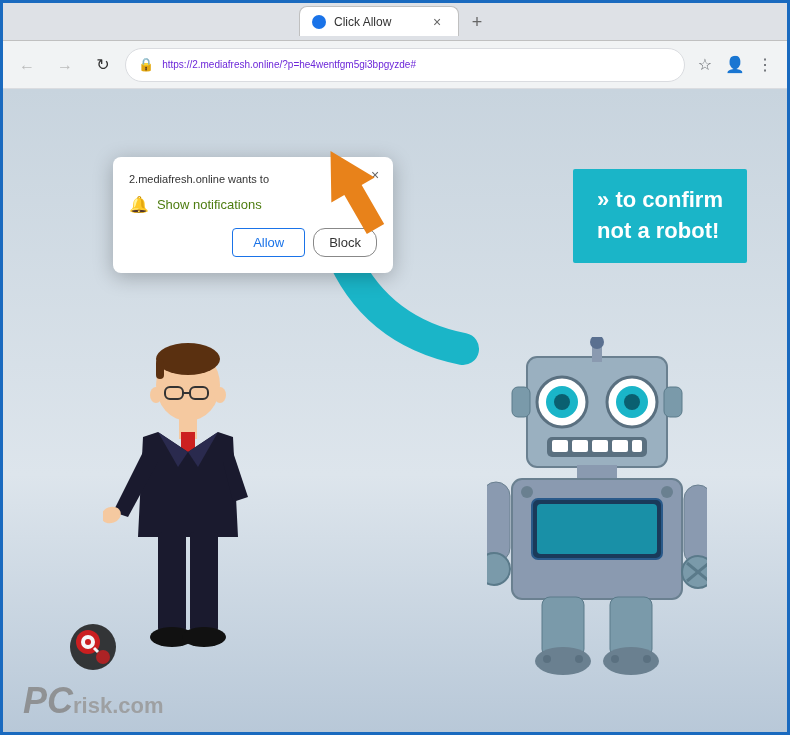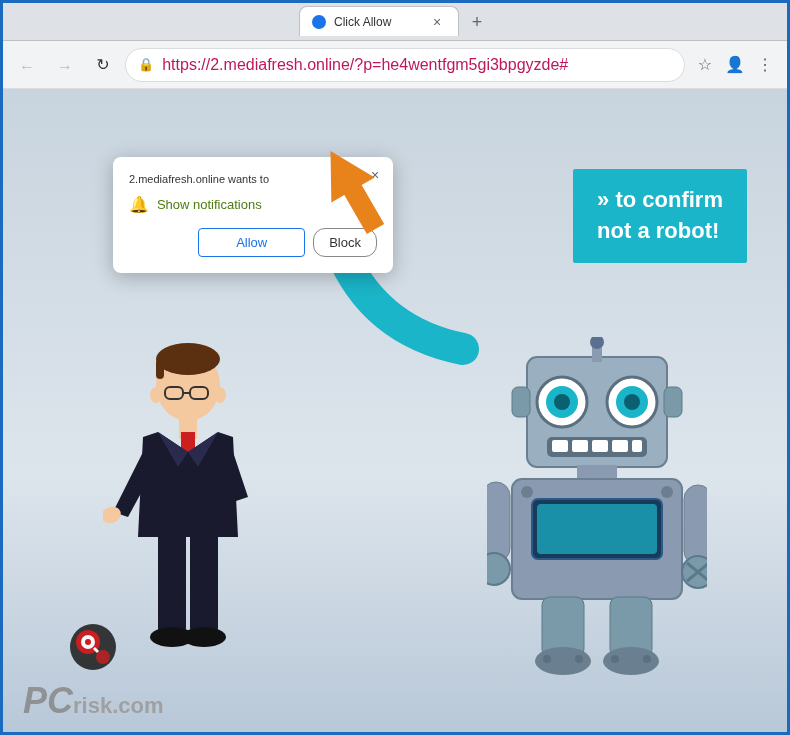--- a/index.html
+++ b/index.html
@@ -133,22 +133,22 @@
       display: flex;
       align-items: center;
       padding: 0 12px;
       gap: 8px;
     }
     .lock-icon {
       color: #5f6368;
       font-size: 13px;
     }
     .address-text {
-      font-size: 16px;
-      color: #be185d;
+      font-size: 10px;
+      color: #6d28d9;
       flex: 1;
     }
     .addr-icon-btn {
       width: 28px;
       height: 28px;
       border-radius: 50%;
       display: flex;
       align-items: center;
       justify-content: center;
       cursor: pointer;
@@ -234,21 +234,21 @@
     }
     .popup-buttons {
       display: flex;
       gap: 8px;
       justify-content: flex-end;
     }
     .btn-allow {
       background: #fff;
       border: 1px solid #1a73e8;
       color: #1a73e8;
-      padding: 6px 37px;
+      padding: 6px 20px;
       border-radius: 4px;
       font-size: 13px;
       cursor: pointer;
       font-weight: 500;
     }
     .btn-block {
       background: #fff;
       border: 1px solid #888;
       color: #333;
       padding: 6px 15px;

